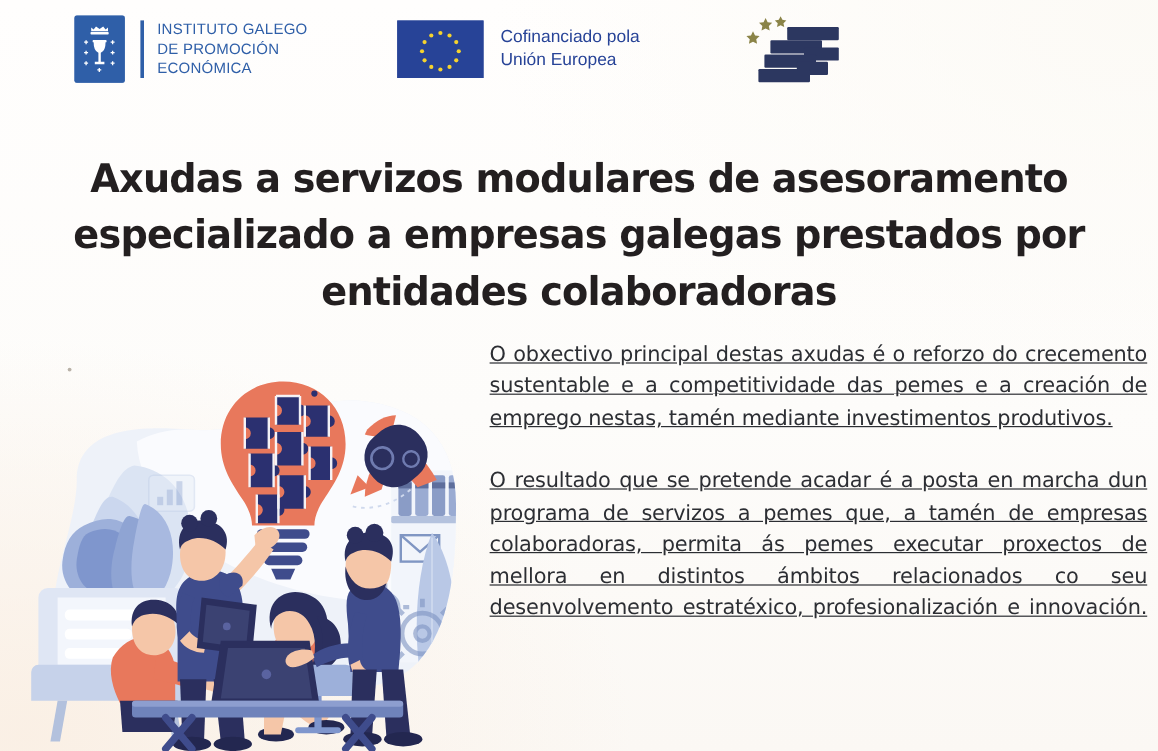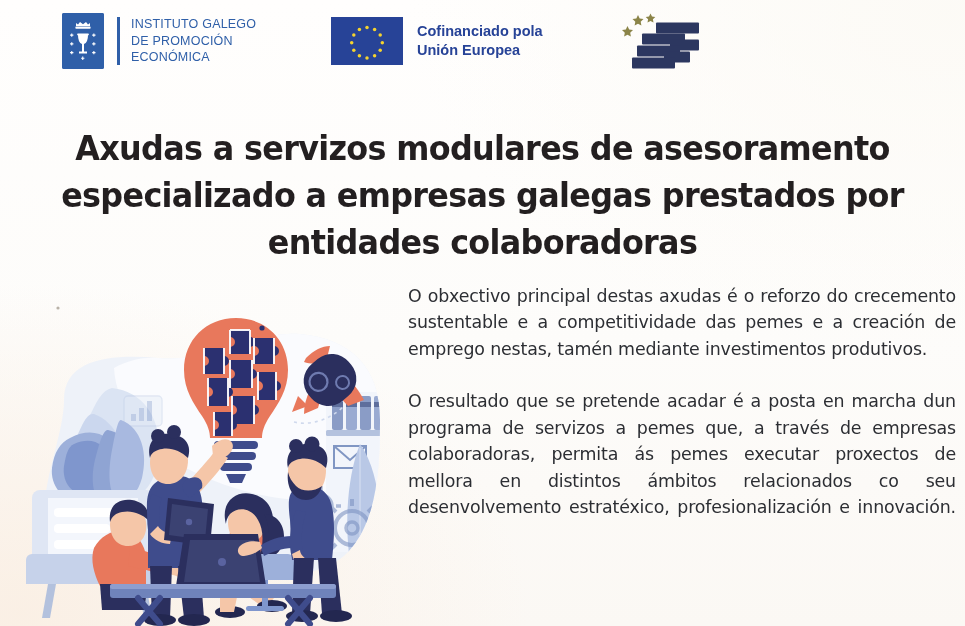--- a/index.html
+++ b/index.html
@@ -71,21 +71,21 @@
   }
   .eu-flag {
     width: 72px; height: 48px;
     background: #274397;
     position: relative;
     flex: none;
   }
   .eu-text {
     color: #274397;
     font-size: 14.5px;
-    font-weight: bold;
+    font-weight: normal;
     line-height: 1.3;
     margin-left: 14px;
     white-space: pre-line;
   }
 
   
   .fondos {
     position: absolute;
     left: 618px; top: 9px;
     display: flex;
@@ -128,20 +128,21 @@
   }
   .copy p {
     margin: 0;
     color: #2c2e33;
     font-family: "DejaVu Sans", sans-serif;
     font-size: 17.4px;
     line-height: 1.52;
     text-align: justify;
     text-justify: inter-word;
     letter-spacing: -0.15px;
+    text-decoration: underline;
   }
   .copy p.second { margin-top: 26px; }
   .copy p.second::after {
     content: "";
     display: inline-block;
     width: 100%;
   }
 
   
   .illo {
@@ -228,21 +229,21 @@
         </g>
       </svg>
     </div>
   </div>
 </div>
 
 <h1 class="title">Axudas a servizos modulares de asesoramento especializado a empresas galegas prestados por entidades colaboradoras</h1>
 
 <div class="copy">
   <p class="first">O obxectivo principal destas axudas é o reforzo do crecemento sustentable e a competitividade das pemes e a creación de emprego nestas, tamén mediante investimentos produtivos.</p>
-  <p class="second">O resultado que se pretende acadar é a posta en marcha dun programa de servizos a pemes que, a través de empresas colaboradoras, permita ás pemes executar proxectos de mellora en distintos ámbitos relacionados co seu desenvolvemento estratéxico, profesionalización e innovación.</p>
+  <p class="second">O resultado que se pretende acadar é a posta en marcha dun programa de servizos a pemes que, a tamén de empresas colaboradoras, permita ás pemes executar proxectos de mellora en distintos ámbitos relacionados co seu desenvolvemento estratéxico, profesionalización e innovación.</p>
 </div>
 
 <div class="illo">
 <svg width="392" height="330" viewBox="0 0 392 330" xmlns="http://www.w3.org/2000/svg">
   <defs>
     <clipPath id="blobclip">
       <path d="M56 104 C56 62 104 58 150 62 C206 67 246 34 292 38 C344 43 372 72 372 124 C372 178 368 226 340 256 C306 292 232 276 176 276 C120 276 64 280 44 246 C22 208 56 146 56 104 Z"></path>
     </clipPath>
   </defs>
 

